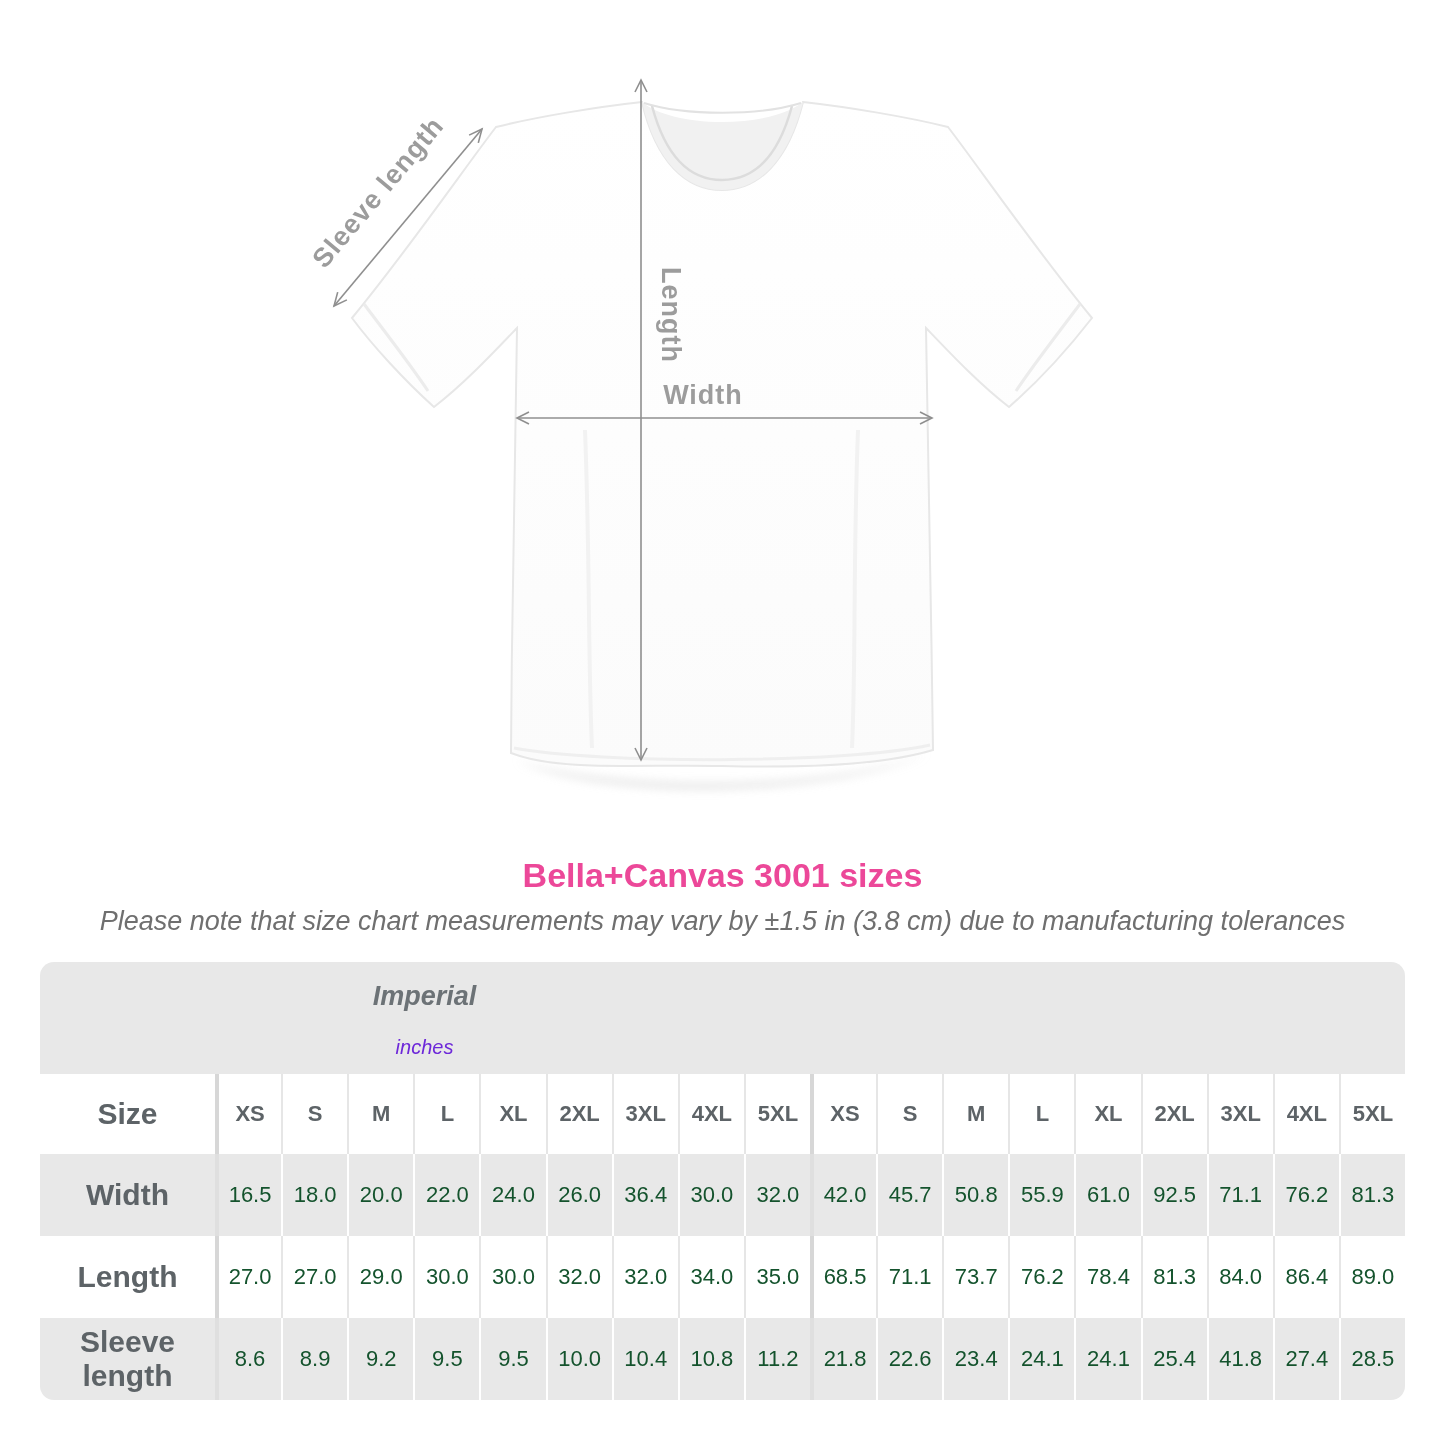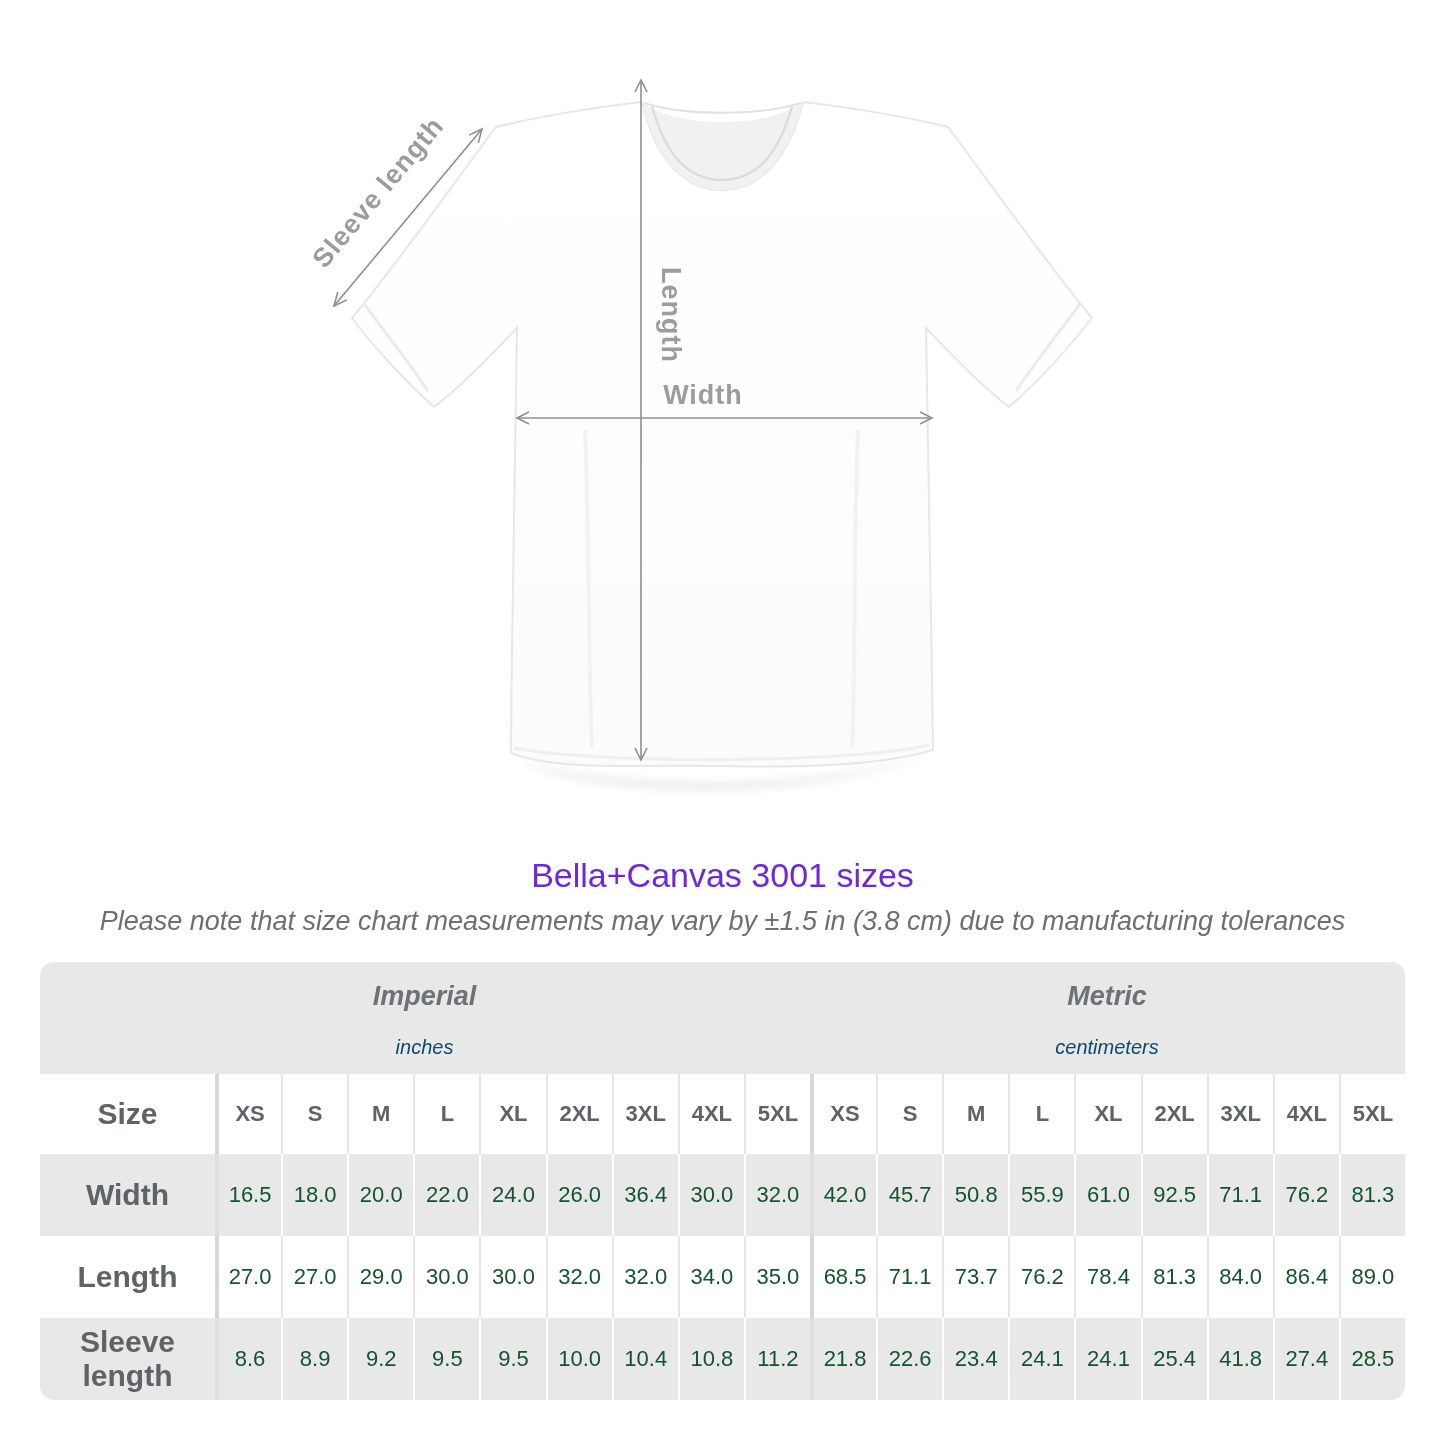--- a/index.html
+++ b/index.html
@@ -5,36 +5,36 @@
   html,body{margin:0;padding:0;background:#ffffff;}
   .page{
     position:relative;width:1445px;height:1445px;background:#ffffff;
     font-family:"Liberation Sans",sans-serif;overflow:hidden;
   }
   .diagram{position:absolute;top:0;left:0;width:1445px;height:845px;}
   .diagram svg{display:block;}
   .dim-label{font-weight:bold;font-size:27px;fill:#9c9c9c;letter-spacing:1px;}
   .title{
     position:absolute;top:856px;left:0;width:1445px;text-align:center;
-    font-size:34px;font-weight:normal;color:#6d28d9;
+    font-size:34px;font-weight:bold;color:#ec4899;
   }
   .note{
     position:absolute;top:906px;left:0;width:1445px;text-align:center;
     font-size:27px;font-style:italic;color:#6f6f6f;
   }
   .size-chart{
     position:absolute;top:962px;left:40px;width:1365px;
     border-radius:14px;overflow:hidden;background:#ffffff;
   }
   .units-row{display:flex;height:112px;background:#e8e8e8;}
   .unit-group{display:flex;flex-direction:column;align-items:center;justify-content:center;gap:24px;padding-top:4px;}
   .unit-group.imperial{width:769px;}
   .unit-group.metric{width:596px;}
   .unit-name{font-size:27px;font-weight:bold;font-style:italic;color:#6c7276;}
-  .unit-sub{font-size:20px;font-style:italic;color:#0c4a6e;}
+  .unit-sub{font-size:20px;font-style:italic;color:#6d28d9;}
   table.sizes{width:100%;border-collapse:separate;border-spacing:0;table-layout:fixed;}
   col.col-label{width:175px;}
   tr.r-head{height:80px;}
   tr.r-data{height:82px;}
   th,td{text-align:center;vertical-align:middle;padding:0;background:#ffffff;}
   th.lbl{font-size:30px;font-weight:bold;color:#5d6367;}
   th.sz{font-size:22px;font-weight:bold;color:#5d6367;}
   td.c{font-size:22px;font-weight:normal;color:#14532d;margin-top:13px;}
   .c{border-left:2px solid #e6e6e6;}
   .grp{border-left-width:4px;border-left-color:#d7d7d7;}
@@ -119,24 +119,20 @@
 
   <div class="title">Bella+Canvas 3001 sizes</div>
   <div class="note">Please note that size chart measurements may vary by ±1.5 in (3.8 cm) due to manufacturing tolerances</div>
 
   <div class="size-chart">
 
     <div class="units-row">
       <div class="unit-group imperial">
         <div class="unit-name">Imperial</div>
         <div class="unit-sub">inches</div>
-      </div>
-      <div class="unit-group metric">
-        <div class="unit-name">Metric</div>
-        <div class="unit-sub">centimeters</div>
       </div>
     </div>
 
     <table class="sizes">
       <colgroup>
         <col class="col-label">
         <col span="18">
       </colgroup>
       <thead>
         <tr class="r-head">

